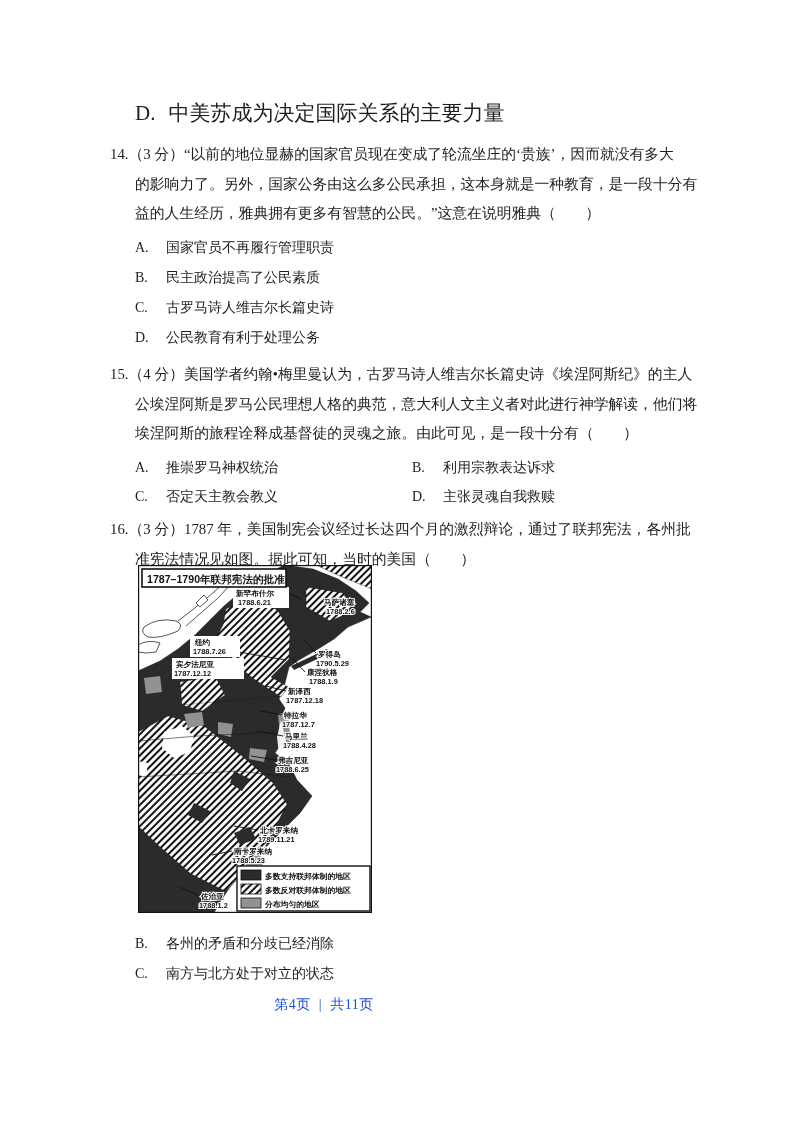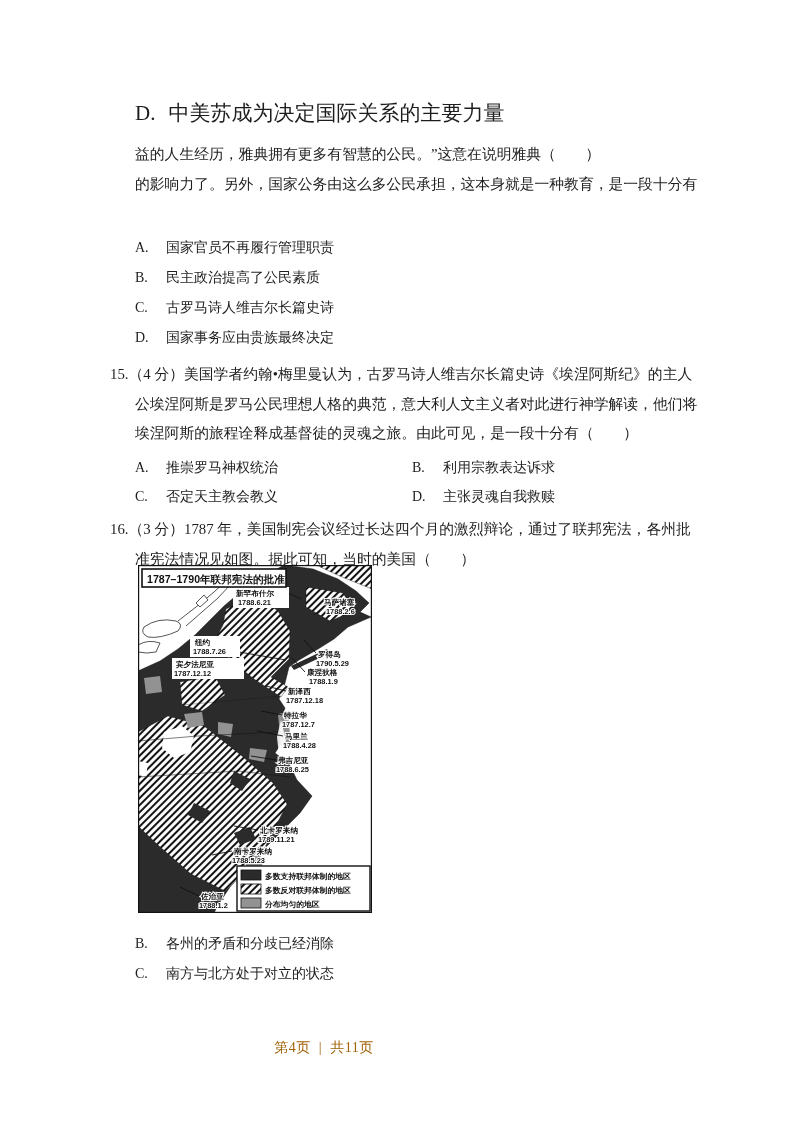--- a/index.html
+++ b/index.html
@@ -9,56 +9,57 @@
     font-family:"Liberation Serif","DejaVu Serif",serif;
     color:#1d1d1d;
   }
   .abs{position:absolute;left:110px;width:620px;}
   .ql{font-size:14.8px;line-height:29.5px;white-space:nowrap;}
   .ql.indent{padding-left:25px;}
   .optline{font-size:14px;line-height:30px;white-space:nowrap;padding-left:25px;}
   .optlab{display:inline-block;min-width:18px;margin-right:13px;}
   .col{display:inline-block;width:277px;}
   .prevd{position:absolute;left:135px;top:98px;font-size:21px;line-height:30px;white-space:nowrap;}
-  .footer{position:absolute;left:0;top:1039px;width:648px;text-align:center;
-    font-size:14px;color:#a16207;letter-spacing:.5px;}
+  .footer{position:absolute;left:0;top:996px;width:648px;text-align:center;
+    font-size:14px;color:#1d4ed8;letter-spacing:.5px;}
   .footer .sep{margin:0 8px;}
   .mapfig{position:absolute;left:138px;top:565px;}
   .mapfig text{font-family:"Liberation Sans","DejaVu Sans",sans-serif;font-weight:bold;fill:#111;}
   .st-label{font-size:7.6px;paint-order:stroke;stroke:#ffffff;stroke-width:2px;}
   .st-date{font-size:7.4px;paint-order:stroke;stroke:#ffffff;stroke-width:2px;}
   .leader{stroke:#111;stroke-width:0.9;fill:none;}
   .mtitle{font-size:10.6px;}
   .lg-text{font-size:7.8px;}
 </style>
 </head>
 <body>
 
 <div class="page">
 
   <div class="prevd">
     <span class="optlab">D.</span><span>中美苏成为决定国际关系的主要力量</span>
   </div>
 
   <div class="abs" style="top:140px">
+    <div class="ql">14.（3 分）“以前的地位显赫的国家官员现在变成了轮流坐庄的‘贵族’，因而就没有多大</div>
+    <div class="ql indent">的影响力了。另外，国家公务由这么多公民承担，这本身就是一种教育，是一段十分有</div>
     <div class="ql indent">益的人生经历，雅典拥有更多有智慧的公民。”这意在说明雅典（　　）</div>
-    <div class="ql indent">的影响力了。另外，国家公务由这么多公民承担，这本身就是一种教育，是一段十分有</div>
   </div>
   <div class="abs" style="top:233px">
     <div class="optline">
       <span class="optlab">A.</span><span>国家官员不再履行管理职责</span>
     </div>
     <div class="optline">
       <span class="optlab">B.</span><span>民主政治提高了公民素质</span>
     </div>
     <div class="optline">
       <span class="optlab">C.</span><span>古罗马诗人维吉尔长篇史诗</span>
     </div>
     <div class="optline">
-      <span class="optlab">D.</span><span>国家事务应由贵族最终决定</span>
+      <span class="optlab">D.</span><span>公民教育有利于处理公务</span>
     </div>
   </div>
 
   <div class="abs" style="top:360px">
     <div class="ql">15.（4 分）美国学者约翰•梅里曼认为，古罗马诗人维吉尔长篇史诗《埃涅阿斯纪》的主人</div>
     <div class="ql indent">公埃涅阿斯是罗马公民理想人格的典范，意大利人文主义者对此进行神学解读，他们将</div>
     <div class="ql indent">埃涅阿斯的旅程诠释成基督徒的灵魂之旅。由此可见，是一段十分有（　　）</div>
   </div>
   <div class="abs" style="top:453px">
     <div class="optline">

